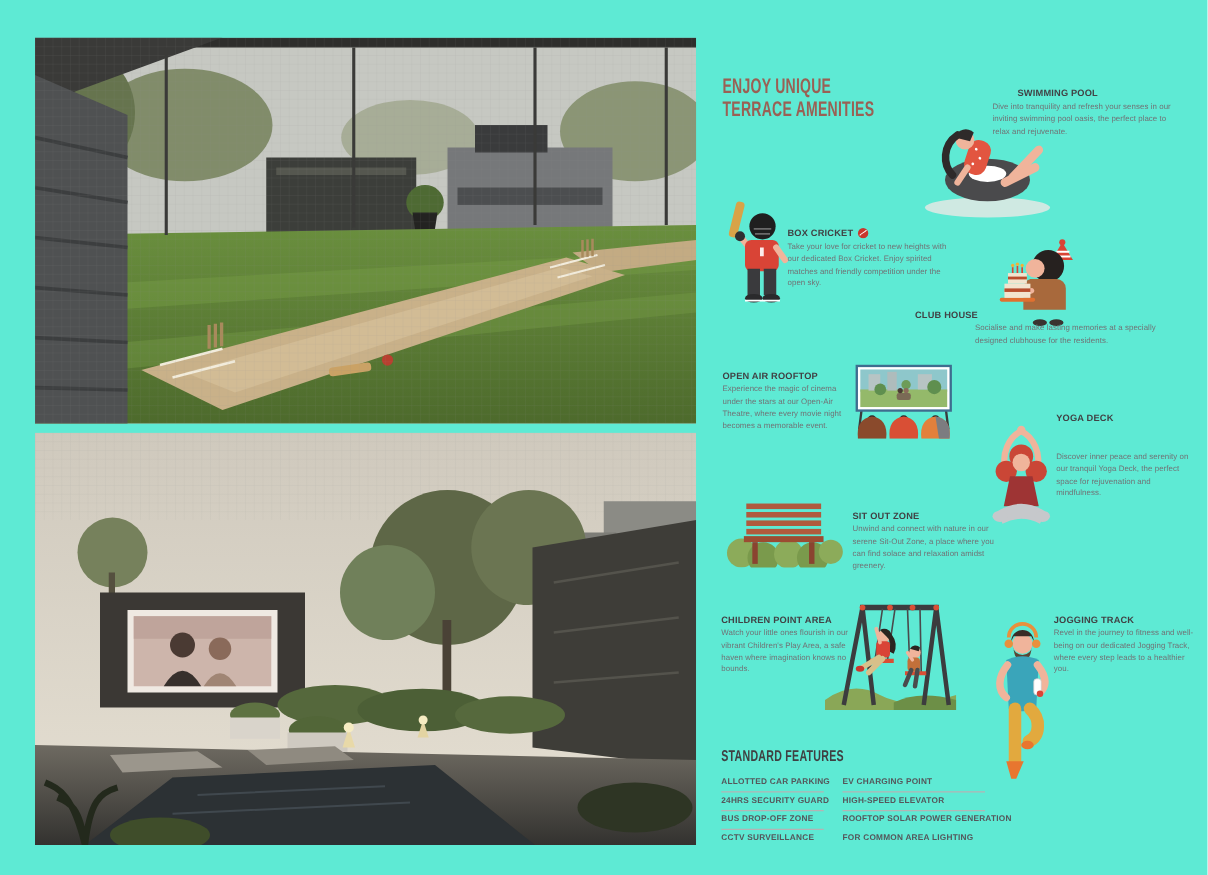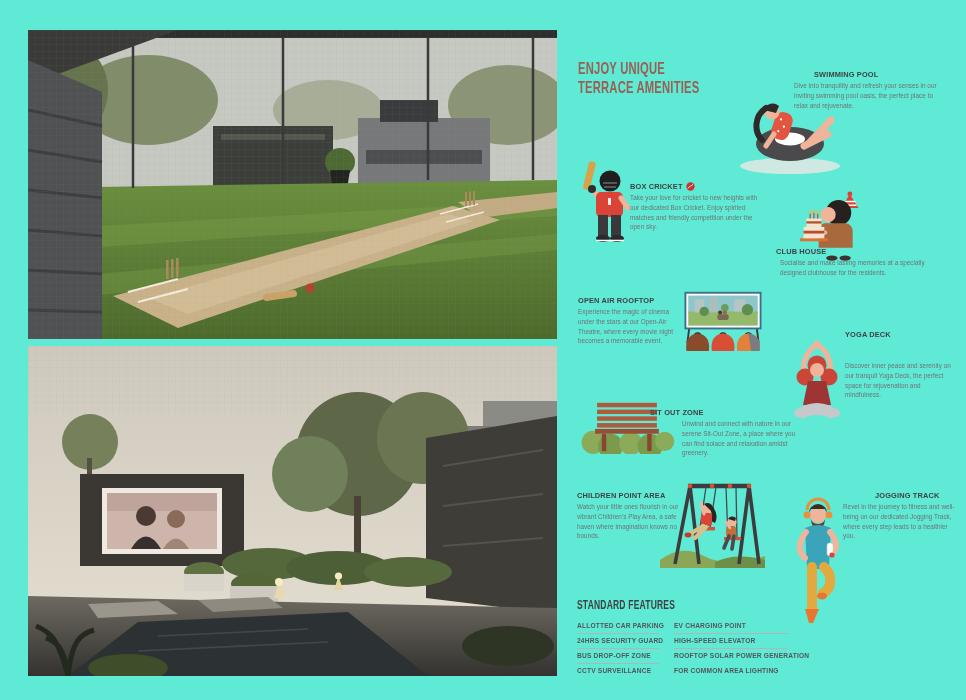--- a/index.html
+++ b/index.html
@@ -32,36 +32,36 @@
   .illus { position:absolute; }
   .illus svg { display:block; width:100%; height:100%; }
 
   #h-swim { left:794px; top:70px;margin-left:20px; }   #p-swim { left:794px; top:81px;  width:152px; }
   #i-swim { left:736px; top:84px;  width:108px; height:92px; }
 
   #i-cricket { left:577px; top:160px; width:56px;  height:84px; }
   #h-cricket { left:630px; top:182px;justify-content:space-between; } #p-cricket { left:630px; top:193px; width:128px; }
 
   #i-club { left:796px; top:189px; width:68px; height:74px; }
-  #h-club { left:776px; top:247px; } #p-club { left:780px; top:258px; width:150px; }
+  #h-club { left:732px; top:247px; } #p-club { left:780px; top:258px; width:150px; }
 
   #h-theatre { left:578px; top:296px; } #p-theatre { left:578px; top:307px; width:106px; }
   #i-theatre { left:676px; top:289px; width:94px; height:62px; }
 
   #i-yoga { left:788px; top:337px; width:58px; height:88px; }
   #h-yoga { left:845px; top:330px; } #p-yoga { left:845px; top:361px; width:112px; }
 
   #i-sitout { left:577px; top:398px; width:98px; height:56px; }
-  #h-sitout { left:650px; top:408px; } #p-sitout { left:682px; top:419px; width:124px; }
+  #h-sitout { left:682px; top:408px; } #p-sitout { left:682px; top:419px; width:124px; }
 
   #h-children { left:577px; top:491px; } #p-children { left:577px; top:502px; width:110px; }
   #i-children { left:660px; top:476px; width:105px; height:92px; }
 
   #i-jog { left:795px; top:497px; width:46px; height:152px; }
-  #h-jog { left:843px; top:491px;margin-left:32px; } #p-jog { left:843px; top:502px; width:118px; }
+  #h-jog { left:843px; top:491px; } #p-jog { left:843px; top:502px; width:118px; }
 
   
   .features-h {
     position:absolute; left:577px; top:598px;
     font-size:12.5px; font-weight:bold; color:#3f4042; letter-spacing:.3px;
     transform:scaleX(.68); transform-origin:0 0; white-space:nowrap;
   }
   .feat-col { position:absolute; top:620px; }
   #feat-left  { left:577px; width:82px; }
   #feat-right { left:674px; width:114px; }

